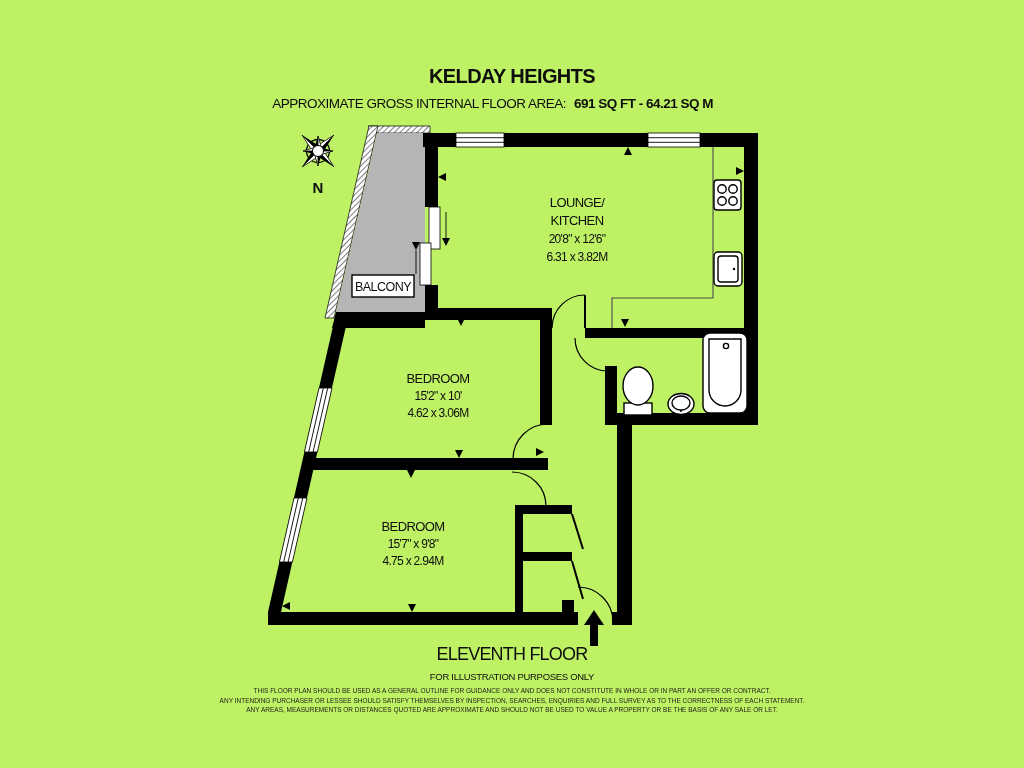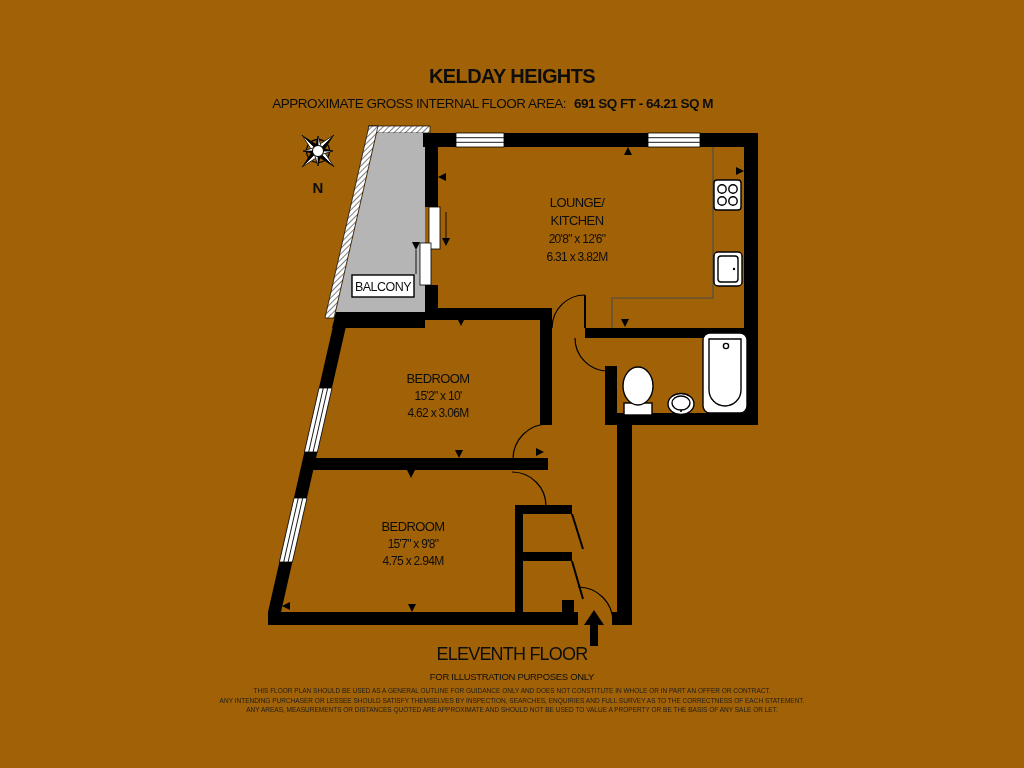--- a/index.html
+++ b/index.html
@@ -1,16 +1,16 @@
 <!DOCTYPE html>
 <html><head>
 <meta charset="utf-8">
 <style>
   html,body{margin:0;padding:0;background:#ffffff;}
-  .page{position:relative;width:1024px;height:768px;background:#a16207;overflow:hidden;
+  .page{position:relative;width:1024px;height:768px;background:#bef264;overflow:hidden;
         font-family:"Liberation Sans","DejaVu Sans",sans-serif;}
   svg{position:absolute;left:0;top:0;}
   text{fill:#0d0d0d;}
   .title{font-size:20px;font-weight:bold;letter-spacing:-0.6px;}
   .subtitle{font-size:13.5px;letter-spacing:-0.5px;}
   .subtitle-b{font-size:13.5px;font-weight:bold;letter-spacing:-0.5px;}
   .room{font-size:13px;letter-spacing:-0.6px;}
   .dims{font-size:12px;letter-spacing:-0.7px;}
   .balcony-t{font-size:12.5px;letter-spacing:-0.5px;}
   .floor{font-size:18px;letter-spacing:-0.8px;}

